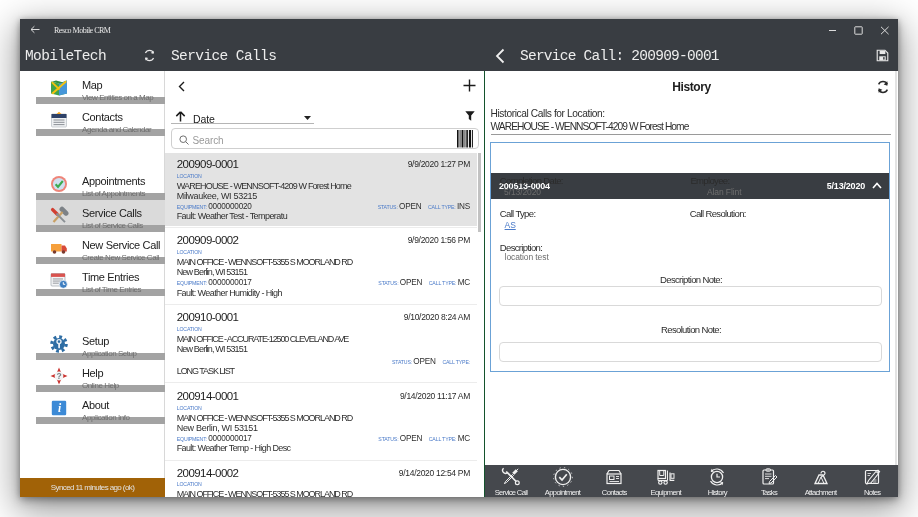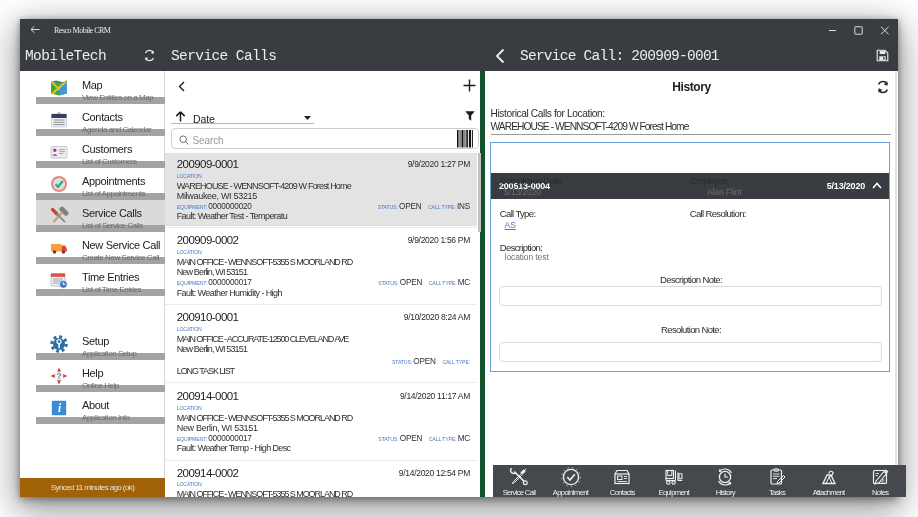--- a/index.html
+++ b/index.html
@@ -22,30 +22,30 @@
 .sidebar { left:0; top:52px; width:145px; height:426px; background:#fff; border-right:1px solid #d8d8d8; }
 .srow { position:absolute; left:16px; width:145px; height:32px; border-bottom:7px solid #a3a3a3; }
 .srow .ic { position:absolute; left:13px; top:6px; width:20px; height:20px; }
 .srow .t1 { position:absolute; left:46px; top:7px; font-size:11px; color:#222; letter-spacing:-0.35px; }
 .srow .t2 { position:absolute; left:46px; top:21px; font-size:8px; color:#6e6e6e; letter-spacing:-0.45px; }
 .srow.sel { background:#dadada; }
 .syncbar { left:0; top:459px; width:145px; height:19px; background:#a16207; color:#e3e3e3;
   font-size:8px; text-align:center; line-height:19px; letter-spacing:-0.6px; }
 
 
-.mid { left:145px; top:52px; width:320px; height:426px; background:#fff; border-right:5px solid #14532d; }
+.mid { left:145px; top:52px; width:320px; height:426px; background:#fff; border-right:1px solid #14532d; }
 .mt { position:absolute; font-size:11.5px; color:#1c1c1c; letter-spacing:-0.55px; }
 .md { position:absolute; right:7px; font-size:8.5px; color:#2a2a2a; letter-spacing:-0.3px; }
 .lbl { font-size:5.2px; color:#4a7ac8; letter-spacing:-0.15px; }
 .val { font-size:8.2px; letter-spacing:-0.2px; }
 .bl { position:absolute; font-size:9px; color:#2e2e2e; letter-spacing:-0.3px; }
 
 
 .right { left:465px; top:52px; width:413px; height:426px; background:#fff; }
-.toolbar { left:465px; top:446px; width:413px; height:32px; background:#45484d;margin-left:8px; }
+.toolbar { left:465px; top:446px; width:413px; height:32px; background:#45484d; }
 .tbi { position:absolute; top:2px; width:52px; text-align:center; color:#f0f0f0; }
 .tbi .lab { position:absolute; top:21px; width:100%; font-size:7.6px; color:#f2f2f2; letter-spacing:-0.65px; }
 
 .card { position:absolute; left:5px; top:71px; width:400px; height:230px; border:1px solid #6ba2d6; background:#fff; }
 .cardhead { position:absolute; left:0; top:0; width:100%; height:26px; background:#393d42; color:#fff;margin-top:30px; }
 .flab { position:absolute; font-size:9.5px; font-weight:normal; color:#2b2b2b; letter-spacing:-0.65px; }
 .fval { position:absolute; font-size:8.5px; color:#6e6e6e; letter-spacing:-0.1px; }
 .notebox { position:absolute; left:8px; width:383px; height:20px; border:1px solid #d9d9d9; border-radius:4px; background:#fff; }
 </style>
 </head>
@@ -104,34 +104,20 @@
           <rect x="2.5" y="4" width="15" height="4" fill="#2e4168"></rect>
           <path d="M7.5 4 L10 1.8 L12.5 4 Z" fill="#f6a623"></path>
           <g fill="#8b9096">
             <rect x="4.5" y="9.5" width="11" height="1"></rect>
               <rect x="4.5" y="11.8" width="11" height="1"></rect>
               <rect x="4.5" y="14.1" width="11" height="1"></rect>
           </g>
         </svg>
         <div class="t1">Contacts</div>
           <div class="t2">Agenda and Calendar</div>
-      </div>
-      <div class="srow" style="top:65px">
-        <svg class="ic" viewBox="0 0 20 20">
-          <rect x="2" y="4.5" width="16" height="11.5" rx="1" fill="#eceff1" stroke="#aeb5bb" stroke-width="0.7"></rect>
-          <circle cx="5.8" cy="8.3" r="1.7" fill="#b5328c"></circle>
-          <path d="M3.4 13.8 C3.4 11.6 8.2 11.6 8.2 13.8 Z" fill="#b5328c"></path>
-          <g fill="#9aa0a6">
-            <rect x="10" y="7.2" width="6" height="0.9"></rect>
-              <rect x="10" y="9.2" width="6" height="0.9"></rect>
-              <rect x="10" y="11.2" width="4.5" height="0.9"></rect>
-          </g>
-        </svg>
-        <div class="t1">Customers</div>
-          <div class="t2">List of Customers</div>
       </div>
       <div class="srow" style="top:97px">
         <svg class="ic" viewBox="0 0 20 20">
           <circle cx="10" cy="10" r="8" fill="#ef8579"></circle>
           <circle cx="10" cy="10" r="6.1" fill="#cfe0f0"></circle>
           <path d="M6.6 10.3 L9 12.8 L13.8 7" stroke="#3cab50" stroke-width="2.1" fill="none"></path>
         </svg>
         <div class="t1">Appointments</div>
           <div class="t2">List of Appointments</div>
       </div>

